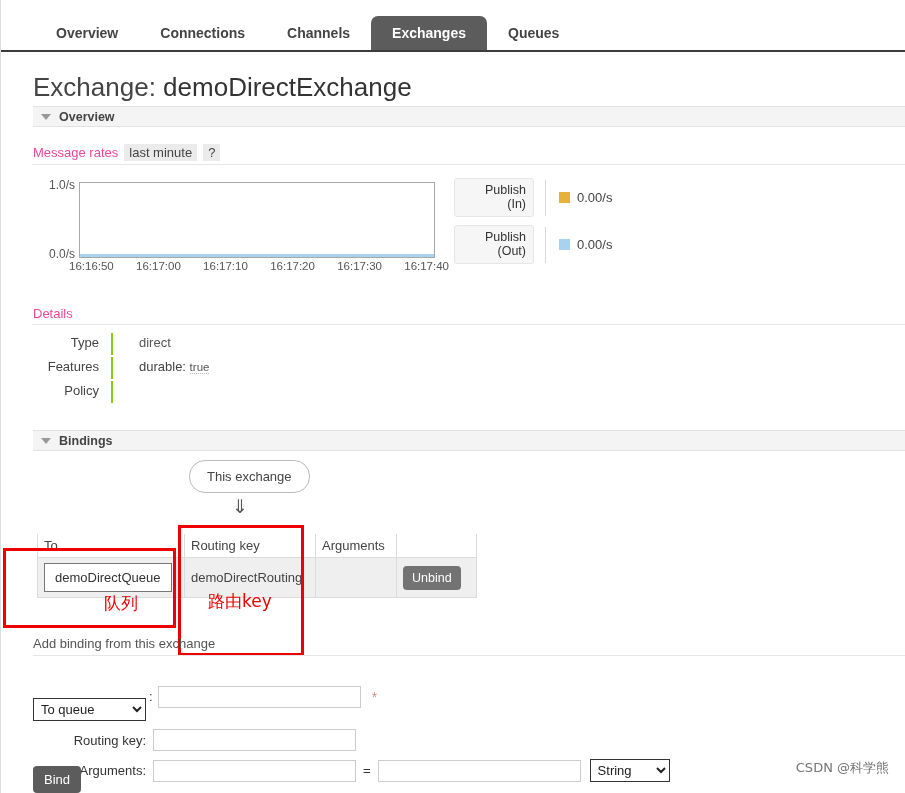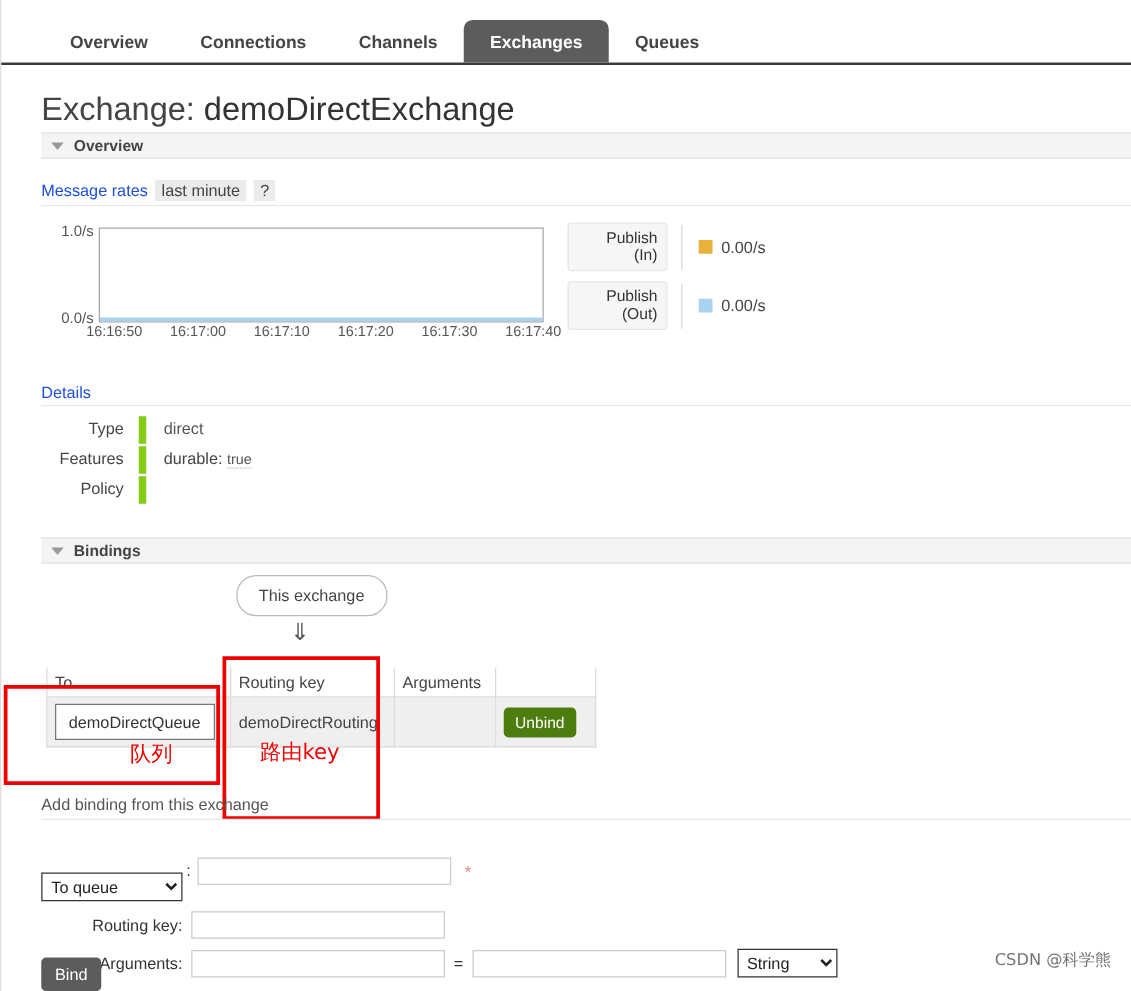--- a/index.html
+++ b/index.html
@@ -105,21 +105,21 @@
     width: 873px;
     border-bottom: 1px solid #e6e6e6;
     box-sizing: border-box;
     padding-bottom: 3px;
     display: flex;
     align-items: center;
     gap: 6px;
   }
   .sub-head-label {
     font-size: 13px;
-    color: #1d4ed8;
+    color: #ec4899;
   }
   .chip {
     background: #ebebeb;
     color: #444444;
     font-size: 13px;
     padding: 1px 5px;
     cursor: pointer;
   }
   .chip.qmark {
     padding: 1px 5px;
@@ -226,22 +226,22 @@
   }
   .det-key {
     width: 66px;
     text-align: right;
     font-size: 13px;
     color: #444444;
     padding-right: 12px;
     padding-top: 2px;
   }
   .det-val {
-    border-left: 6px solid #84cc16;
-    padding-left: 14px;
+    border-left: 2px solid #84cc16;
+    padding-left: 26px;
     min-width: 300px;
     min-height: 22px;
     font-size: 13px;
     color: #555555;
     padding-top: 2px;
     box-sizing: border-box;
   }
   .det-val .feat-name { color: #444444; }
   .det-val .feat-val {
     font-size: 11.5px;
@@ -305,21 +305,21 @@
   .queue-pill {
     display: inline-block;
     background: #ffffff;
     border: 1px solid #777777;
     padding: 6px 10px;
     font-size: 13px;
     color: #333333;
     cursor: pointer;
   }
   .unbind-btn {
-    background: #4d7c0f;
+    background: #737373;
     color: #ffffff;
     border: none;
     border-radius: 4px;
     padding: 5px 9px;
     font-size: 12.5px;
     font-family: "Liberation Sans", sans-serif;
     cursor: pointer;
   }
 
   

